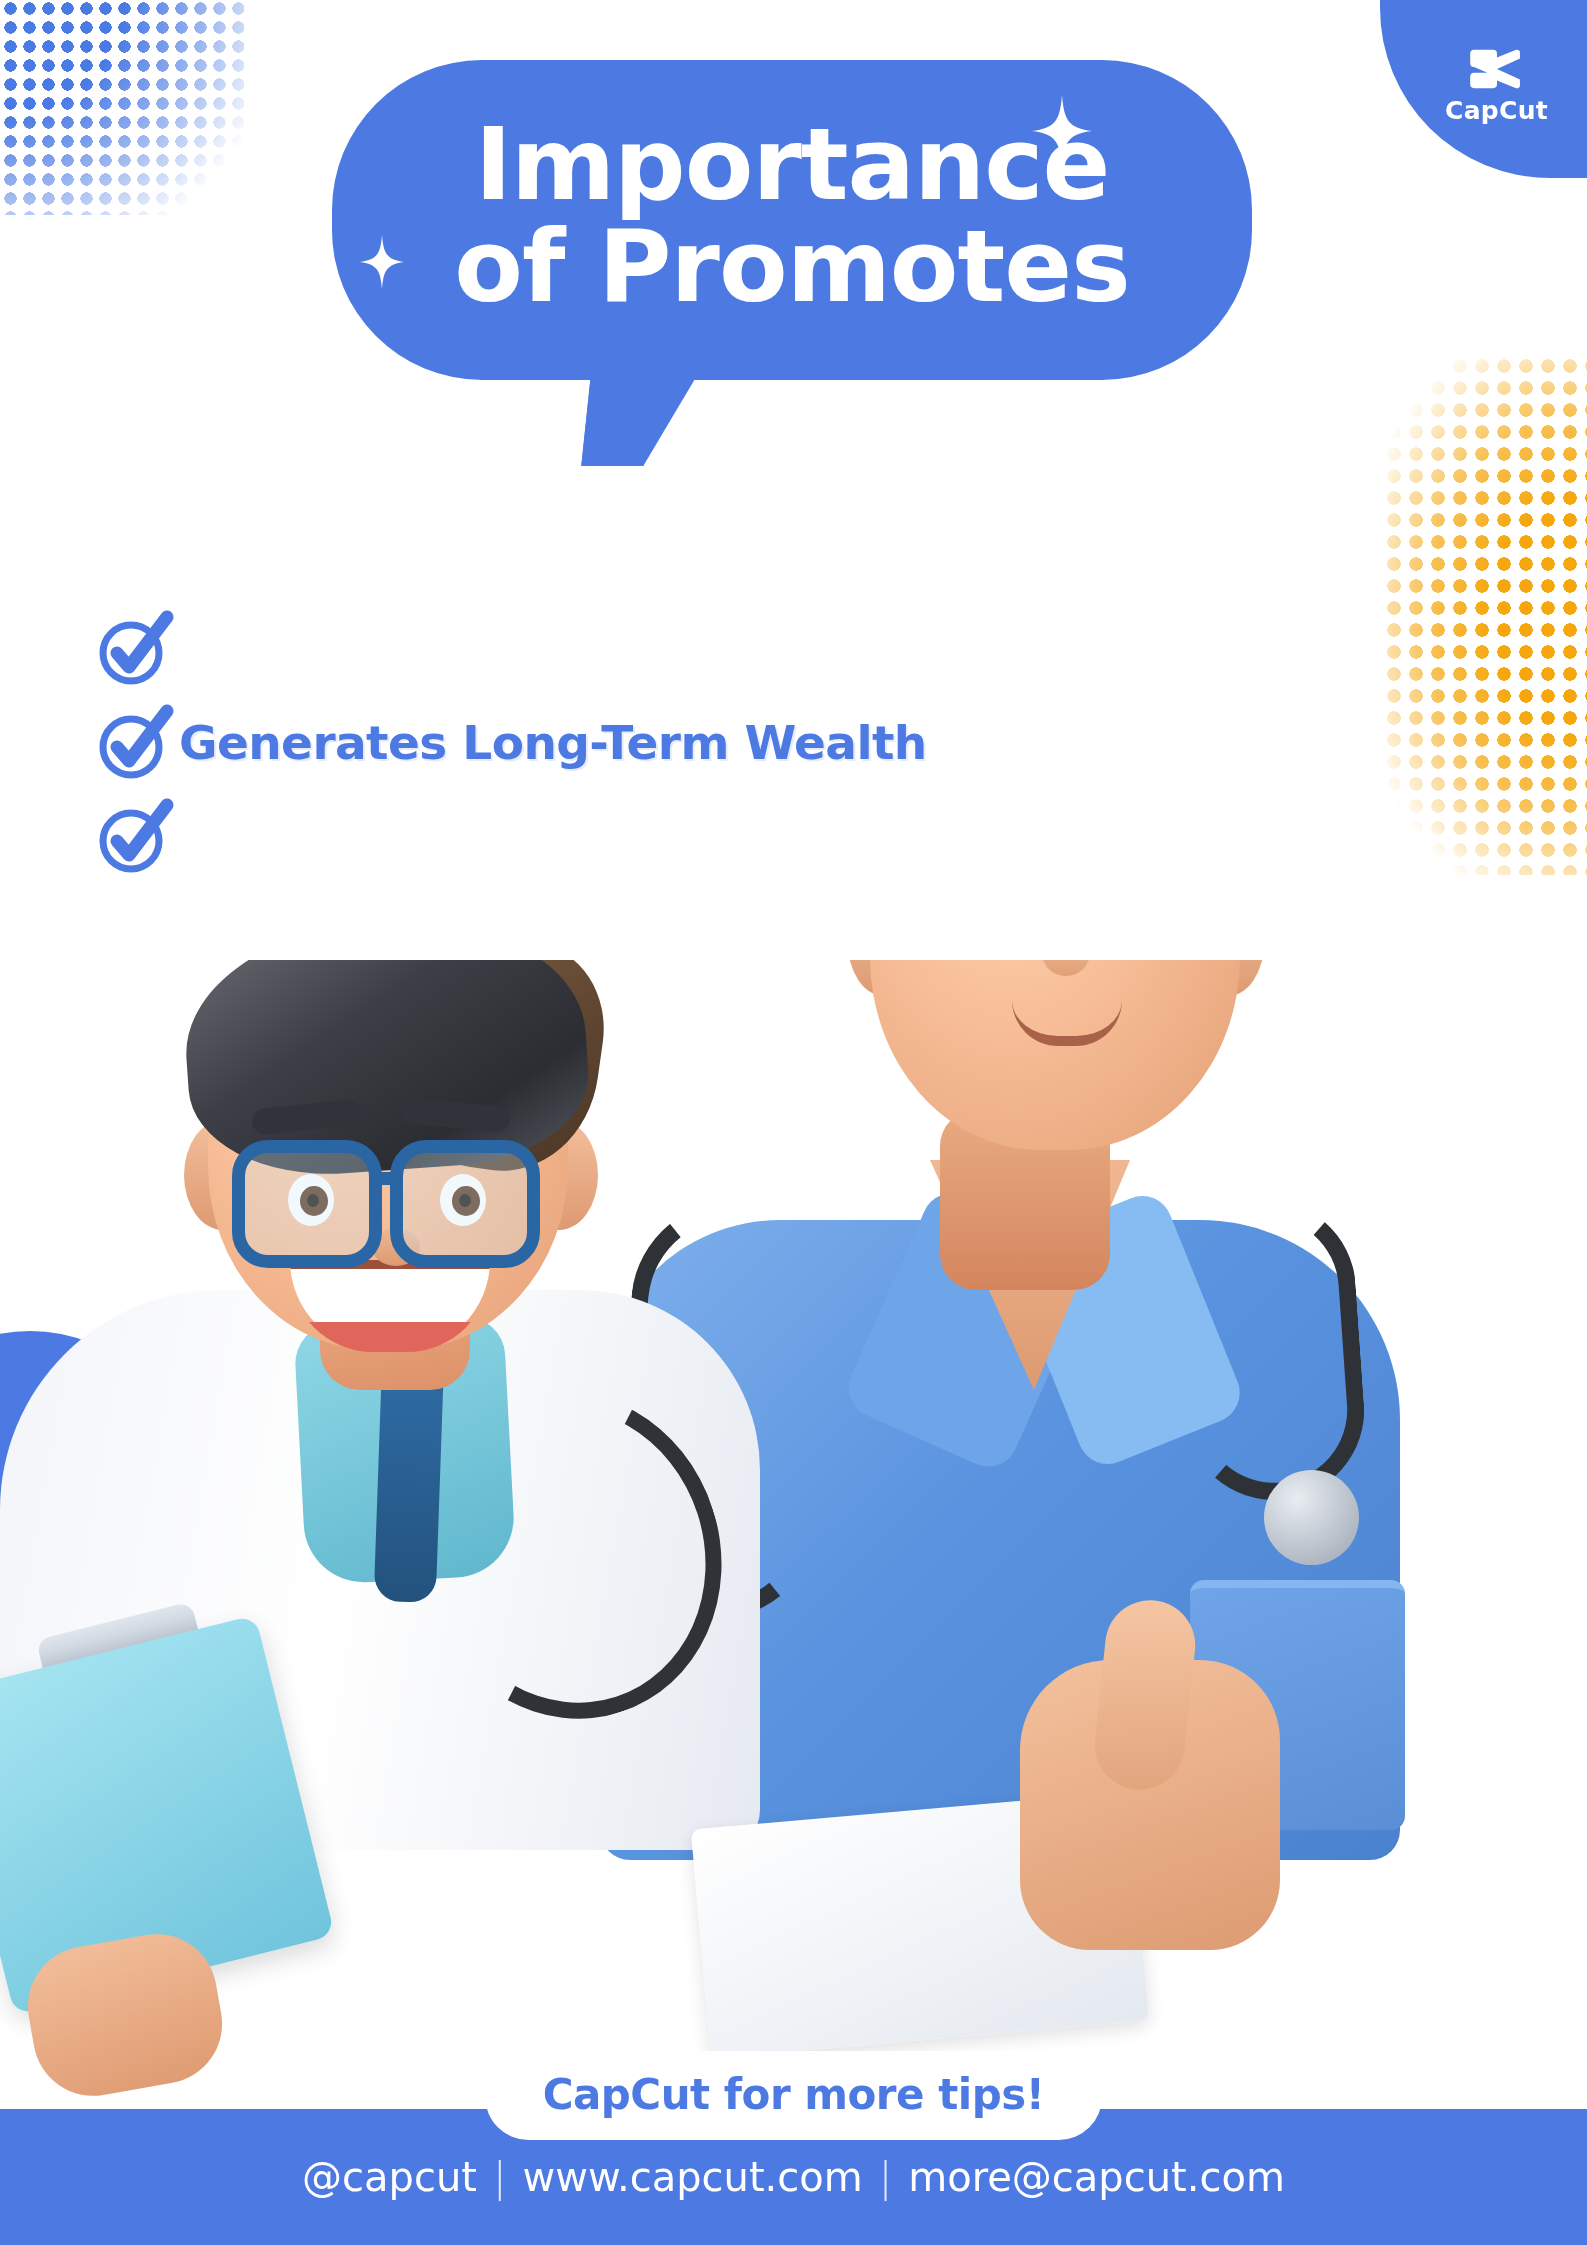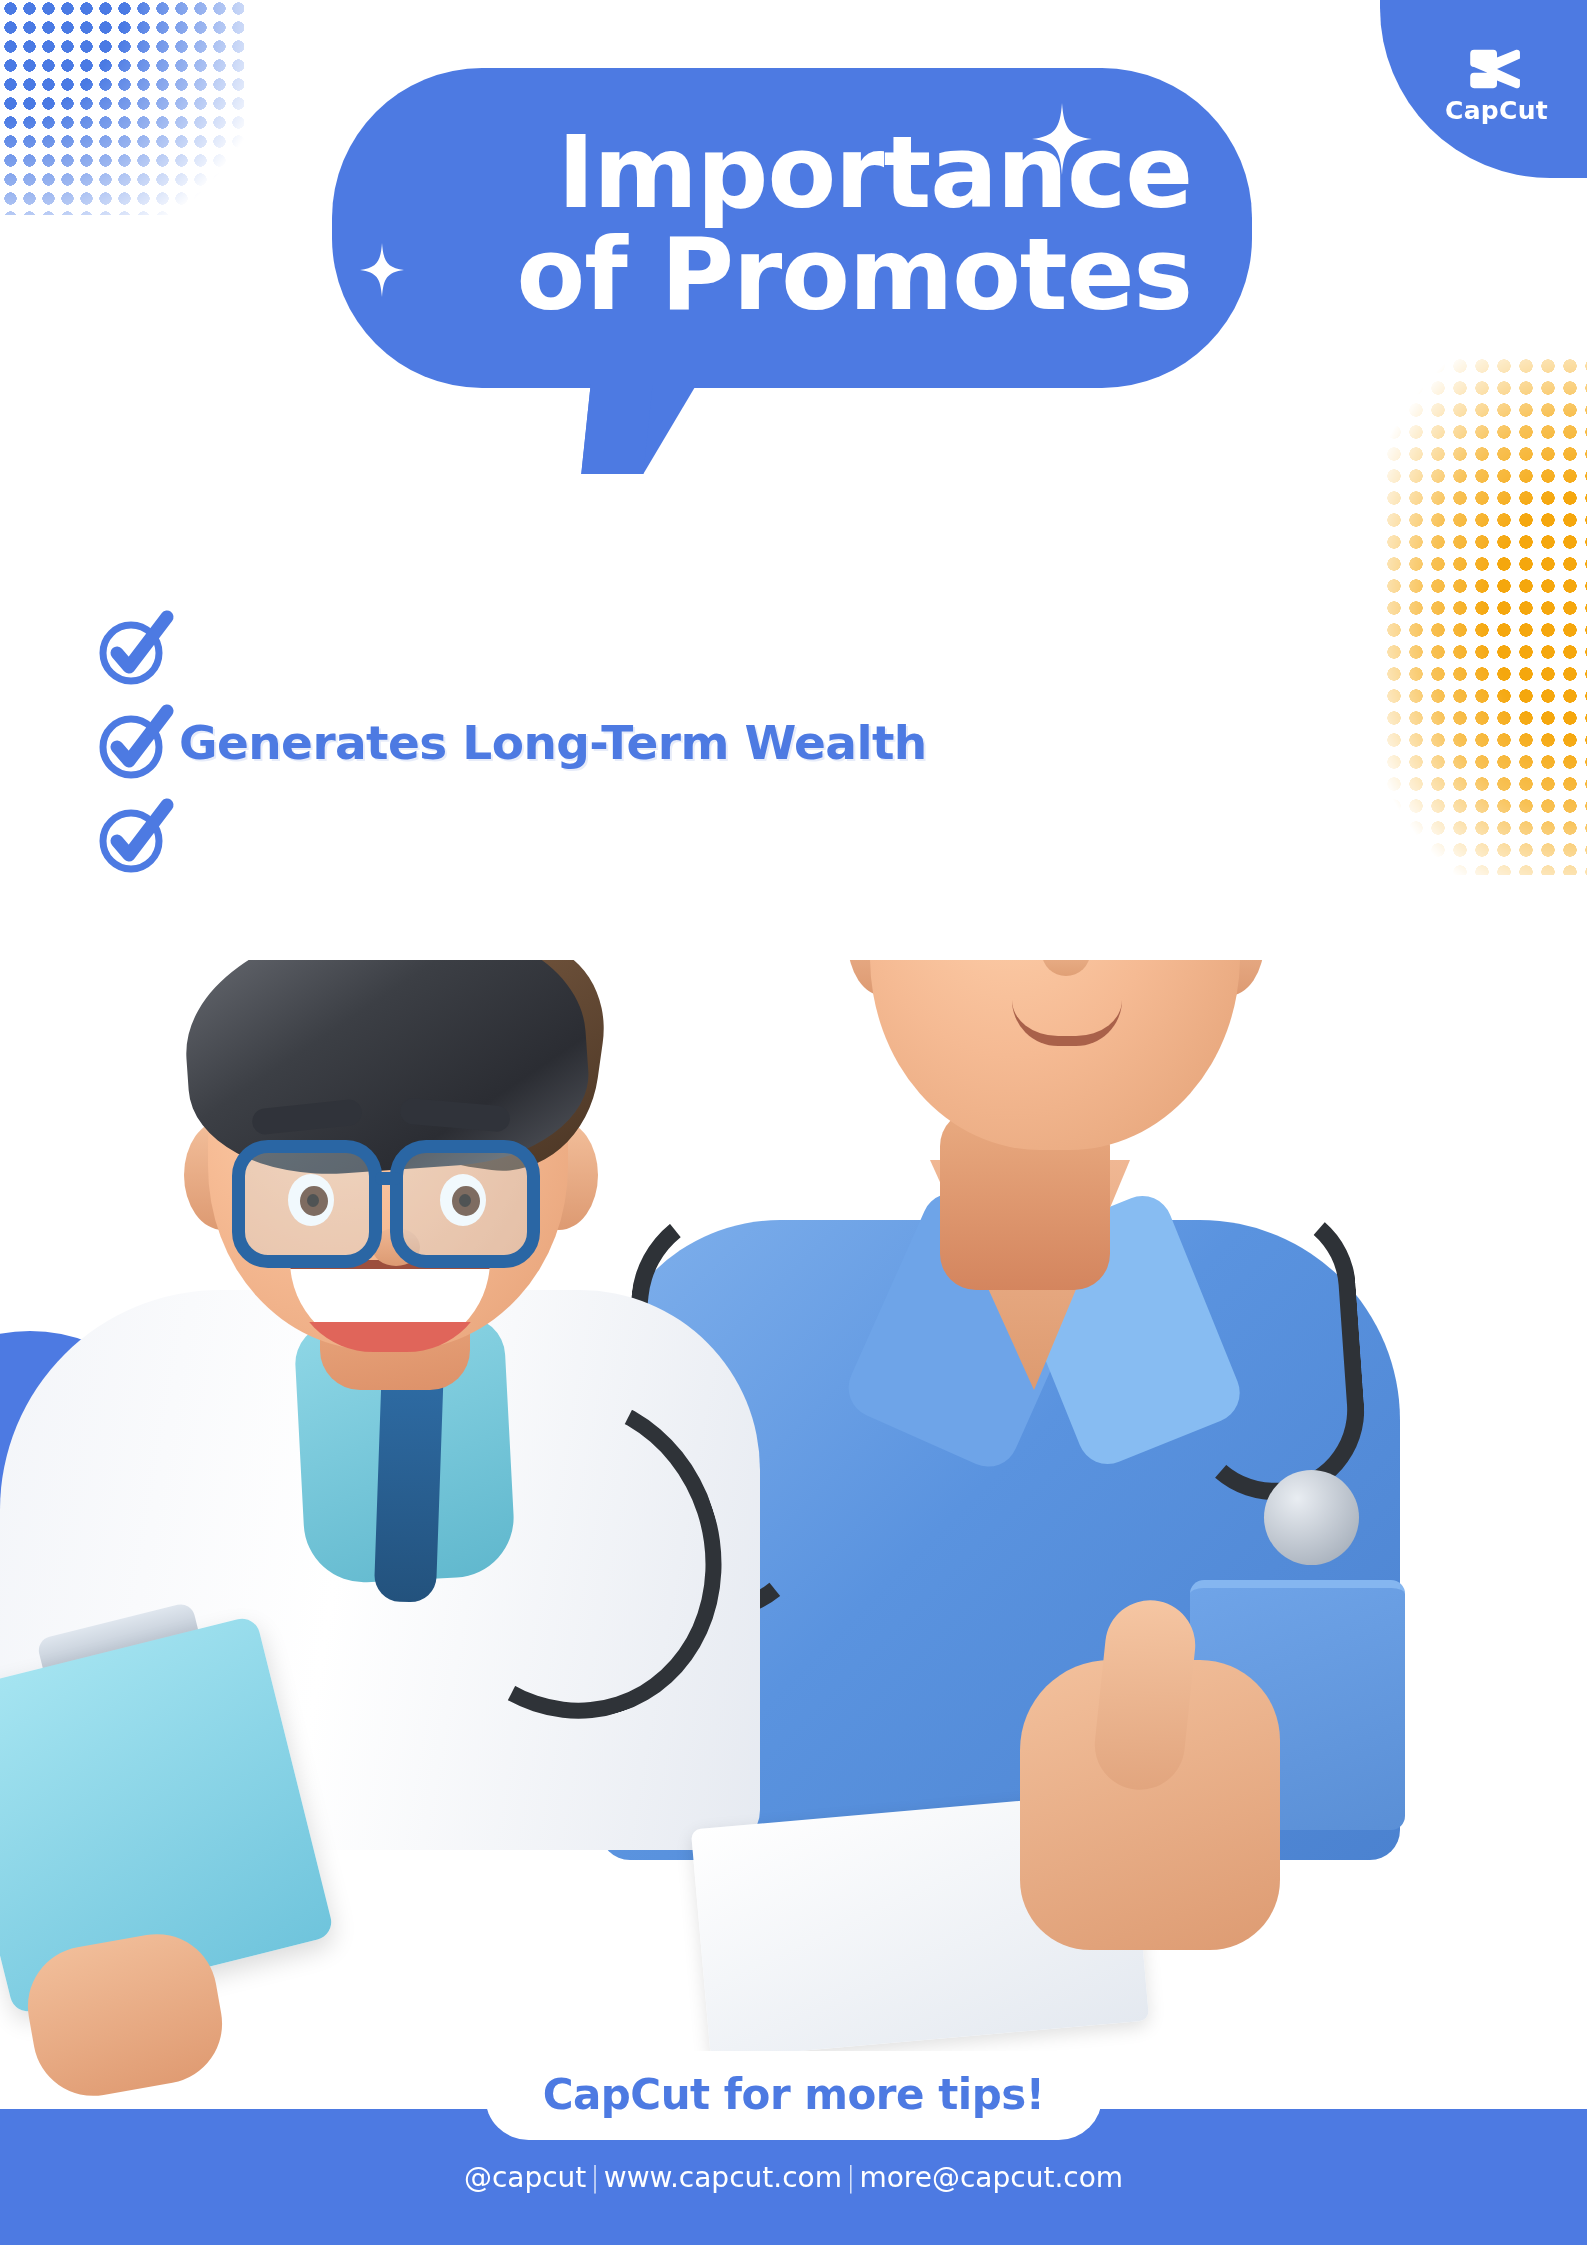--- a/index.html
+++ b/index.html
@@ -62,22 +62,21 @@
     font-family:"DejaVu Sans", sans-serif;
   }
 
   
   .bubble-wrap { position:absolute; left:332px; top:60px; width:920px; }
   .bubble {
     position:relative;
     background:#4d7ae2;
     border-radius:150px;
     padding:54px 60px 62px 60px;
-    text-align:right;
-    margin-top:8px;
+    text-align:center;
   }
   .bubble-tail {
     position:absolute; left:254px; bottom:-86px;
     width:0; height:0;
     border-left:62px solid #4d7ae2;
     border-right:44px solid transparent;
     border-top:90px solid #4d7ae2;
     border-bottom:0;
     transform:skewX(-6deg);
   }
@@ -304,23 +303,23 @@
     box-shadow:0 6px 18px rgba(0,0,0,.12);
   }
 
   
   .footer-bar {
     position:absolute; left:0; bottom:0; width:1587px; height:136px;
     background:#4d7ae2;
     display:flex; align-items:center; justify-content:center;
   }
   .footer-text {
-    color:#ffffff; font-size:28px; letter-spacing:0px;
+    color:#ffffff; font-size:40px; letter-spacing:0px;
     font-family:"DejaVu Sans", sans-serif; font-weight:400;
-    display:flex; align-items:center; gap:4px;
+    display:flex; align-items:center; gap:16px;
   }
   .footer-sep { color:#ffffff; opacity:.85; font-weight:300; }
 
   .follow-pill {
     position:absolute; left:50%; transform:translateX(-50%);
     bottom:105px;
     background:#ffffff;
     border-radius:60px;
     padding:17px 58px 21px 58px;
     z-index:6;

